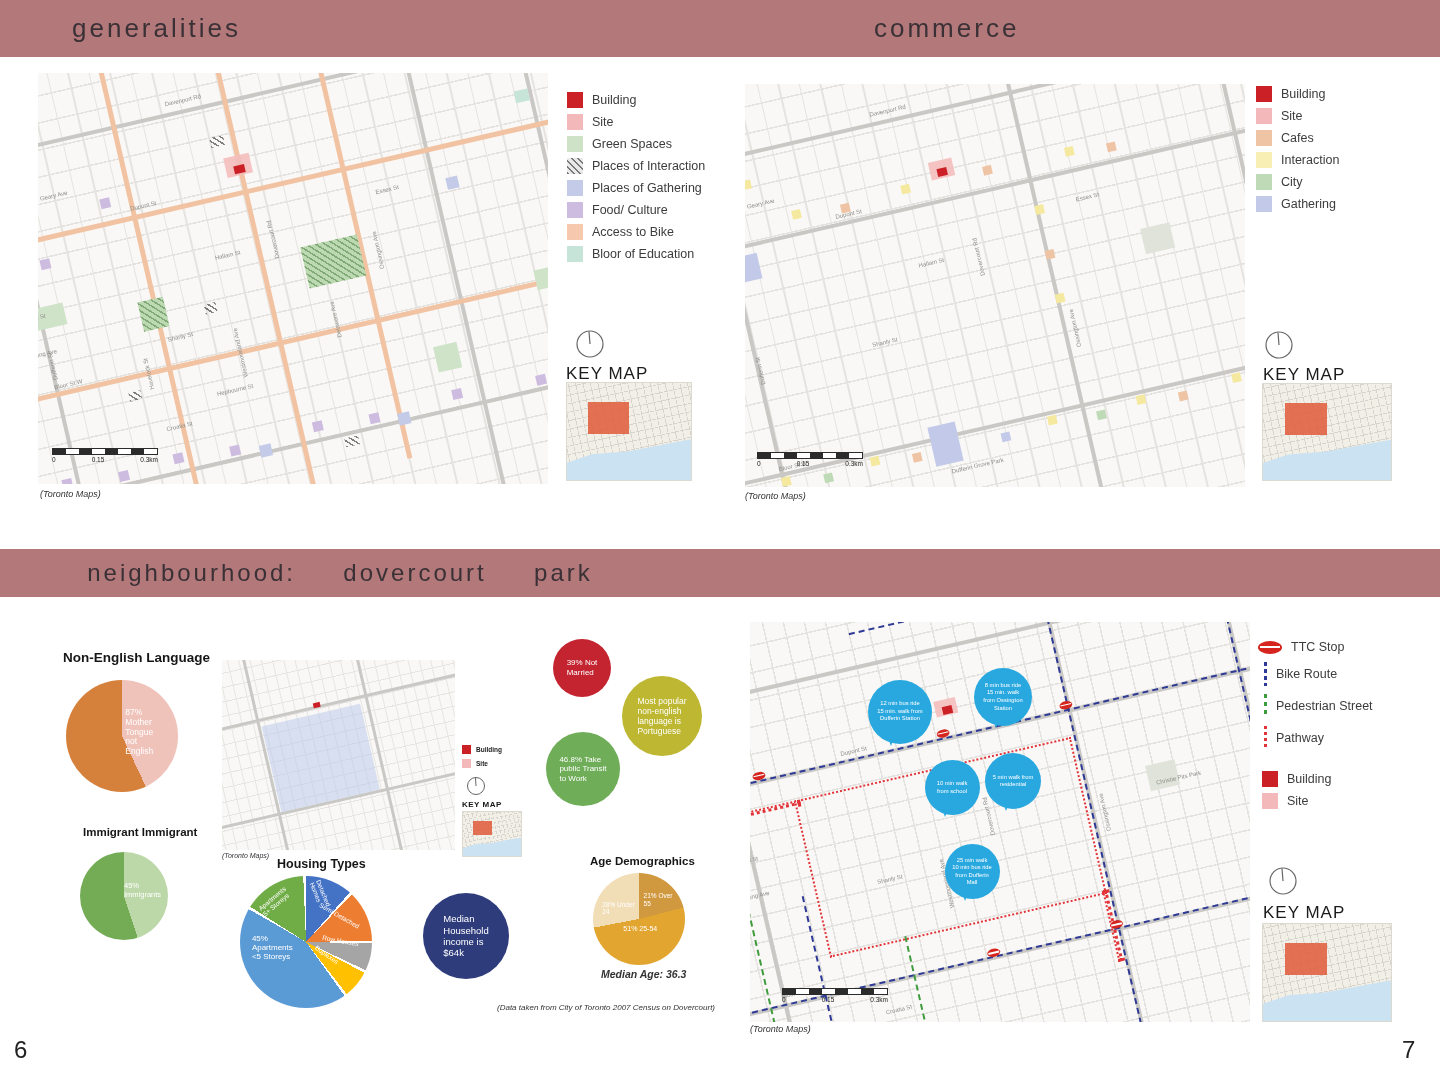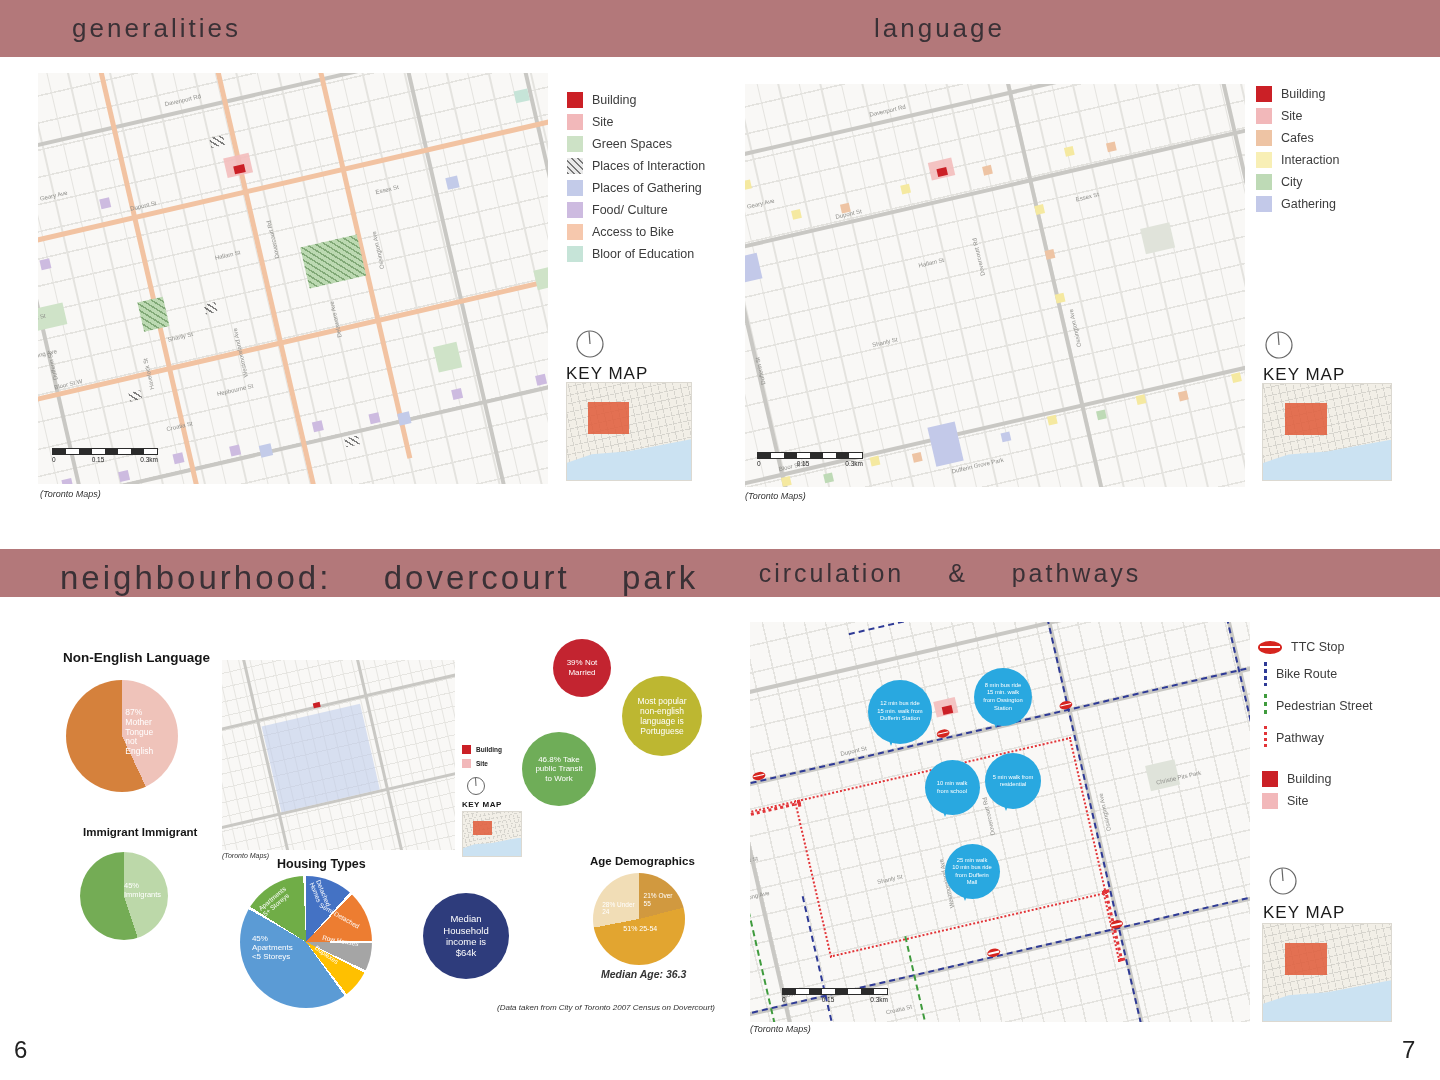--- a/index.html
+++ b/index.html
@@ -31,21 +31,21 @@
   .khl{position:absolute;left:17%;top:20%;width:33%;height:33%;background:#e05f3e;opacity:.88;z-index:2}
   .keymap-label{position:absolute;font-size:17px;letter-spacing:1px;color:#1b1b1b;z-index:6}
   .compass{position:absolute;z-index:6}
   .scalebar{position:absolute;z-index:6}
   .scalebar .bar{height:5px;border:1px solid #2b2b2b;background:repeating-linear-gradient(to right,#2b2b2b 0 13px,#fff 13px 26px)}
   .scalebar .slabels{display:flex;justify-content:space-between;font-size:6.5px;color:#222;margin-top:1px}
   .caption{position:absolute;font-style:italic;font-size:9px;color:#333;z-index:6}
   .chart-h{position:absolute;font-weight:bold;color:#161616}
   .pie{position:absolute;border-radius:50%}
   .plabel{position:absolute;color:#fff;line-height:1.15;white-space:pre-line;z-index:2}
-  .bubble{position:absolute;border-radius:50%;display:flex;align-items:center;justify-content:center;text-align:center;color:#fff;white-space:pre-line;line-height:1.2}
+  .bubble{position:absolute;border-radius:50%;display:flex;align-items:center;justify-content:center;text-align:left;color:#fff;white-space:pre-line;line-height:1.2}
   .mbubble{position:absolute;border-radius:50%;background:#29a8e0;color:#fff;display:flex;align-items:center;justify-content:center;text-align:center;font-size:5.8px;line-height:1.3;white-space:pre-line;z-index:7}
   .mbubble:after{content:"";position:absolute;bottom:-7px;left:32%;border:5px solid transparent;border-top:8px solid #29a8e0;border-left-width:3px;border-right-width:3px}
   .route-h{position:absolute;height:0;border-top:2.5px dashed #2e3a96;z-index:3}
   .route-v{position:absolute;width:0;border-left:2.5px dashed #2e3a96;z-index:3}
   .ped{border-color:#3f9b3d}
   .dotted{border-style:dotted;border-color:#e23438}
   .pathway-rect{position:absolute;border:2.5px dotted #e23438;z-index:3}
   .ttc{position:absolute;width:13px;height:8px;background:#d6251f;border-radius:50%;z-index:4}
   .ttc:after{content:"";position:absolute;left:1px;right:1px;top:3px;height:1.5px;background:#fff}
   .ttc-lg{position:relative;width:24px;height:13px;background:#d6251f;border-radius:50%;flex:none}
@@ -55,21 +55,21 @@
   .dash-green{background:repeating-linear-gradient(to bottom,#3f9b3d 0 4px,transparent 4px 8px)}
   .dash-red{background:repeating-linear-gradient(to bottom,#e23438 0 2.5px,transparent 2.5px 6px)}
   .mini-h{position:absolute;font-weight:bold;color:#161616}
   .pagenum{position:absolute;font-size:24px;color:#222;z-index:8}
 </style>
 </head>
 <body>
 
 <div class="banner" style="top:0;height:57px">
   <div class="banner-title" style="left:72px;top:13px">generalities</div>
-  <div class="banner-title" style="left:874px;top:13px">language</div>
+  <div class="banner-title" style="left:874px;top:13px">commerce</div>
 </div>
 
 <div class="map" style="left:38px;top:73px;width:510px;height:411px">
   <div class="map-inner">
     <div class="road-h" style="top:17%;height:4px"></div>
     <div class="road-h" style="top:78%;height:4px"></div>
     <div class="road-v" style="left:14%;width:4px"></div>
     <div class="road-v" style="left:72%;width:4px"></div>
     <div class="road-v" style="left:88%;width:4px"></div>
     <div class="road-h salmon" style="top:33%;height:5px"></div>
@@ -274,22 +274,21 @@
   <div class="bar"></div>
   <div class="slabels">
       <span>0</span>
       <span>0.15</span>
       <span>0.3km</span>
     </div>
 </div>
 <div class="caption" style="left:745px;top:491px">(Toronto Maps)</div>
 
 <div class="banner" style="top:549px;height:48px">
-  <div class="banner-title" style="left:60px;top:10px;width:560px;text-align:center;font-size:33px;word-spacing:14px">neighbourhood:  dovercourt  park</div>
-  <div class="banner-title" style="left:700px;top:10px;width:500px;text-align:center;font-size:25px;word-spacing:12px">circulation  &amp;  pathways</div>
+  <div class="banner-title" style="left:60px;top:10px;width:560px;text-align:center;font-size:24px;word-spacing:14px">neighbourhood:  dovercourt  park</div>
 </div>
 
 <div class="chart-h" style="left:63px;top:650px;font-size:13.5px">Non-English Language</div>
 <div class="pie" style="left: 66px; top: 680px; width: 112px; height: 112px; background: conic-gradient(rgb(239, 195, 186) 0deg, rgb(239, 195, 186) 154.8deg, rgb(213, 129, 60) 154.8deg, rgb(213, 129, 60) 360deg);">
   <div class="plabel" style="left:53%;top:25%;font-size:8.5px">87%
 Mother
 Tongue
 not
 English</div>
 </div>
@@ -350,21 +349,21 @@
 Household
 income is
 $64k</div>
 
 <div class="bubble" style="left:553px;top:639px;width:58px;height:58px;background:#c32430;font-size:8px">39% Not
 Married</div>
 <div class="bubble" style="left:622px;top:676px;width:80px;height:80px;background:#bdb731;font-size:8.5px">Most popular
 non-english
 language is
 Portuguese</div>
-<div class="bubble" style="left:522px;top:732px;width:74px;height:74px;background:#6fad58;font-size:8px">46.8% Take
+<div class="bubble" style="left:546px;top:732px;width:74px;height:74px;background:#6fad58;font-size:8px">46.8% Take
 public Transit
 to Work</div>
 
 <div class="chart-h" style="left:590px;top:855px;font-size:11.5px">Age Demographics</div>
 <div class="pie" style="left: 593px; top: 873px; width: 92px; height: 92px; background: conic-gradient(rgb(209, 153, 63) 0deg, rgb(209, 153, 63) 75.6deg, rgb(226, 165, 48) 75.6deg, rgb(226, 165, 48) 259.2deg, rgb(241, 221, 182) 259.2deg, rgb(241, 221, 182) 360deg);">
   <div class="plabel" style="left:55%;top:21%;font-size:6.5px">21% Over
 55</div>
   <div class="plabel" style="left:33%;top:57%;font-size:7px">51% 25-54</div>
   <div class="plabel" style="left:10%;top:30%;font-size:6.5px">28% Under
 24</div>

